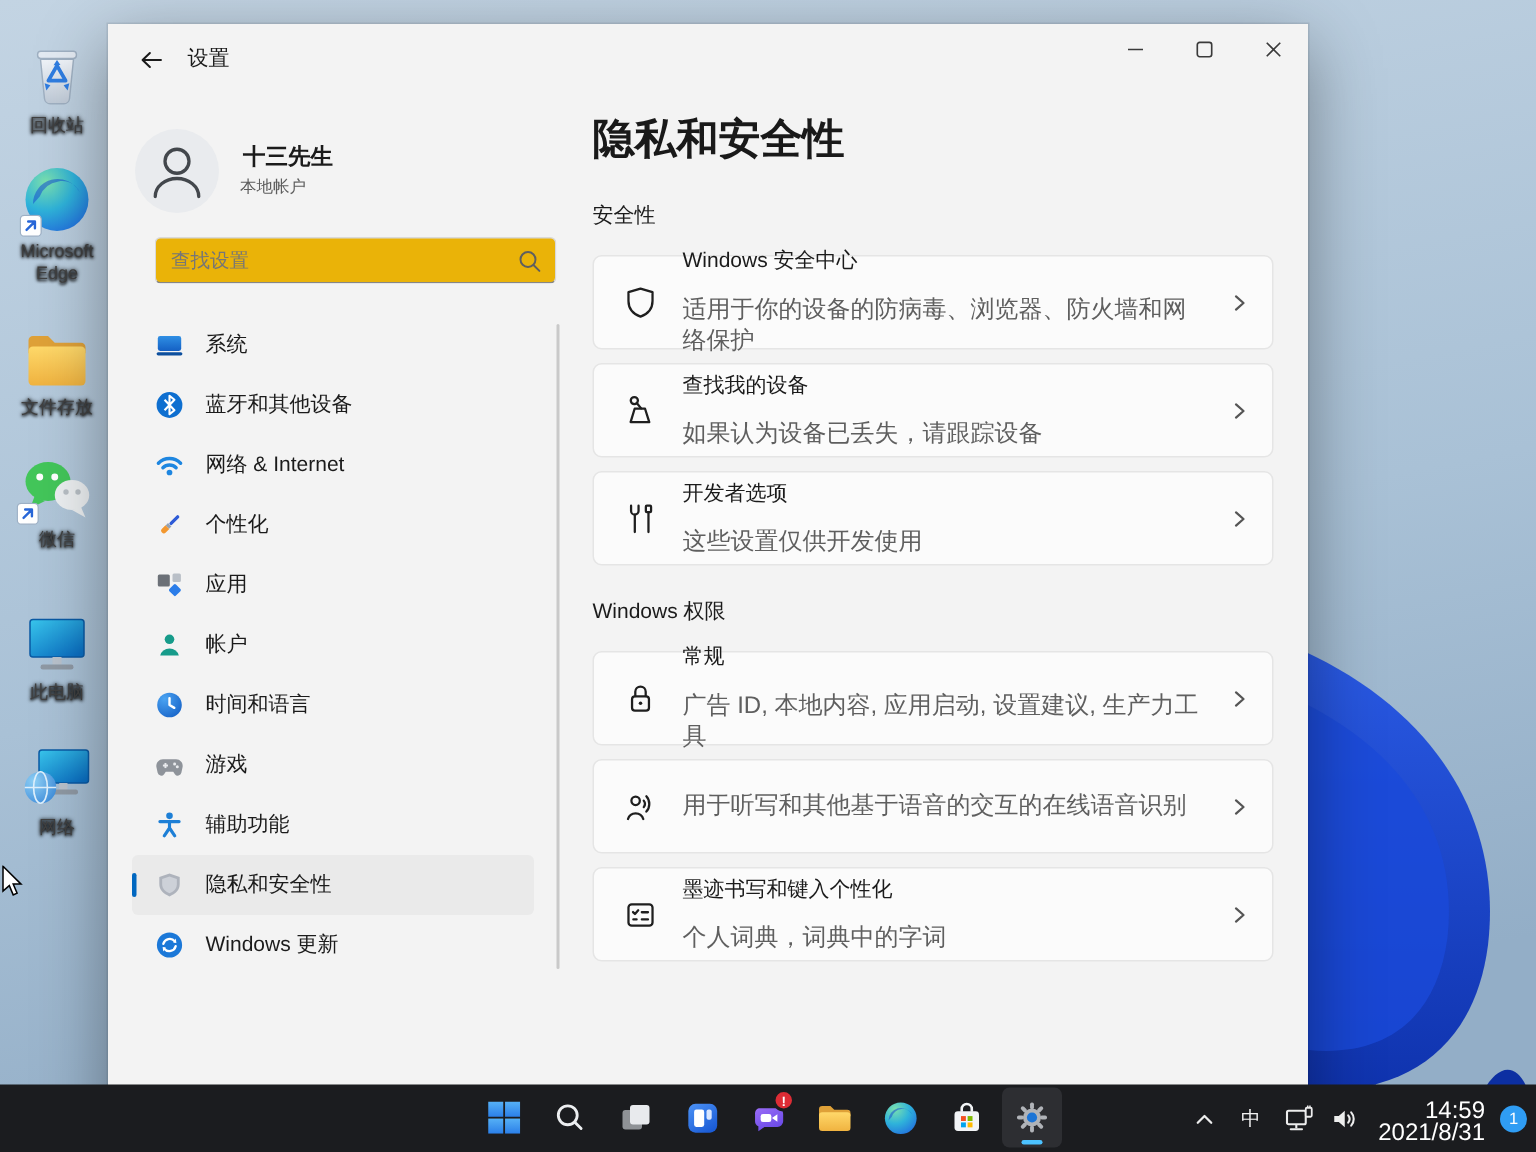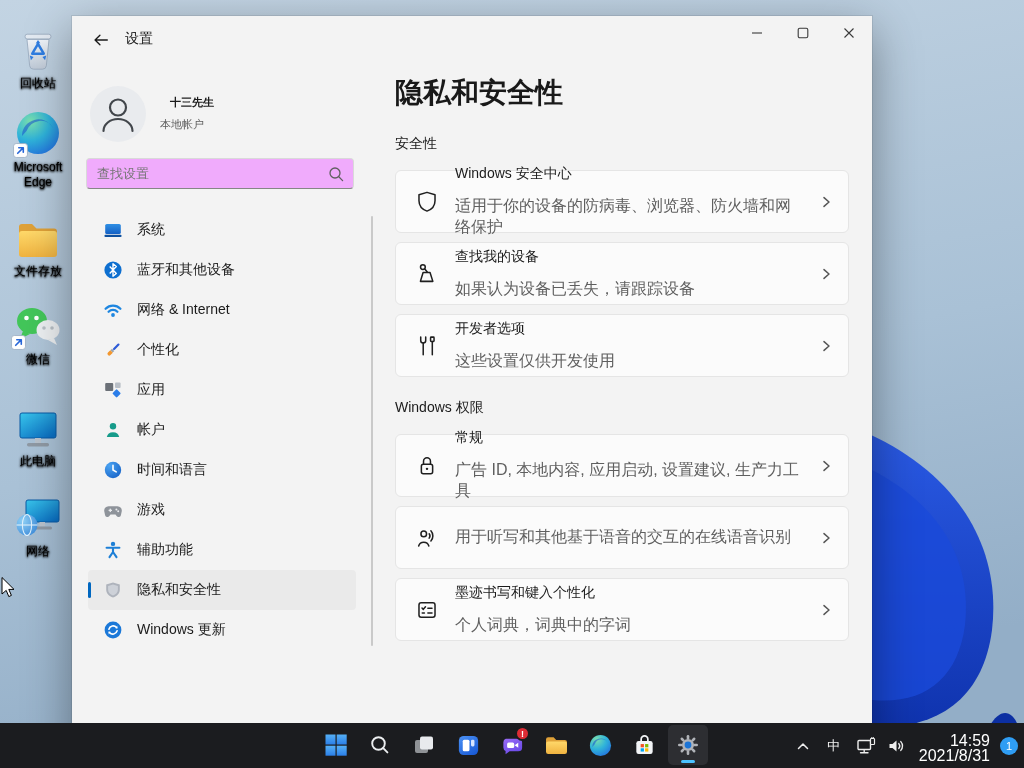--- a/index.html
+++ b/index.html
@@ -7,37 +7,37 @@
   body{font-family:"Liberation Sans","DejaVu Sans",sans-serif;-webkit-font-smoothing:antialiased}
   #screen{position:relative;width:1024px;height:768px;overflow:hidden;background:#aec4d8}
   svg{display:block}
 
   
   .wallpaper{position:absolute;inset:0}
 
   
   .dicon{position:absolute;left:3px;width:70px;display:flex;flex-direction:column;align-items:center;gap:2px;cursor:default}
   .dicon .dart{position:relative;height:50px;display:flex;align-items:flex-end;justify-content:center}
-  .dicon .dlabel{font-size:12px;line-height:15px;color:#000000;text-align:center;text-shadow:0 1px 2px #000,0 0 3px #000}
+  .dicon .dlabel{font-size:12px;line-height:15px;color:#404040;text-align:center;text-shadow:0 1px 2px #000,0 0 3px #000}
   .sbadge{position:absolute;left:-2px;bottom:0}
 
   
   .window{position:absolute;left:72px;top:16px;width:800px;height:758px;background:#f3f3f3;border-radius:0;box-shadow:0 14px 44px rgba(0,0,0,.38),0 0 0 1px rgba(0,0,0,.08);overflow:hidden}
   .titlebar{position:absolute;left:0;top:0;width:100%;height:48px}
   .back-btn{position:absolute;left:14px;top:9px;width:30px;height:30px;display:flex;align-items:center;justify-content:center;border-radius:4px;cursor:pointer}
   .win-title{position:absolute;left:53px;top:14px;font-size:14px;color:#1b1b1b}
   .controls{position:absolute;right:0;top:0;display:flex}
   .ctrl{width:46px;height:34px;display:flex;align-items:center;justify-content:center;cursor:pointer}
 
   
   .user{position:absolute;left:18px;top:70px;width:280px;height:60px}
   .avatar{position:absolute;left:0;top:0;width:56px;height:56px;border-radius:50%;background:#e9ebee;display:flex;align-items:center;justify-content:center;overflow:hidden}
-  .uname{position:absolute;left:80px;top:9px;font-size:11px;font-weight:700;color:#1b1b1b}
+  .uname{position:absolute;left:72px;top:9px;font-size:15px;font-weight:700;color:#1b1b1b}
   .utype{position:absolute;left:70px;top:31px;font-size:11px;color:#5d5d5d}
-  .searchbox{position:absolute;left:14px;top:142px;width:268px;height:31px;background:#f0abfc;border:1px solid #d9d9d9;border-bottom-color:#868686;border-radius:4px}
+  .searchbox{position:absolute;left:31px;top:142px;width:268px;height:31px;background:#eab308;border:1px solid #d9d9d9;border-bottom-color:#868686;border-radius:4px}
   .searchbox input{position:absolute;left:10px;top:0;width:220px;height:100%;border:none;outline:none;background:transparent;font-size:13px;color:#1b1b1b;font-family:inherit}
   .searchbox input::placeholder{color:#767676}
   .searchbox .mag{position:absolute;right:8px;top:6px}
   .nav{position:absolute;left:16px;top:194px;width:268px}
   .nav-item{position:relative;height:40px;display:flex;align-items:center;padding-left:15px;gap:14px;border-radius:4px;cursor:pointer}
   .nav-item .nlabel{font-size:14px;color:#1b1b1b}
   .nav-item.selected{background:#eaeaea}
   .nav-item.selected .accent{position:absolute;left:0;top:12px;width:3px;height:16px;border-radius:2px;background:#0067c0}
   .scrollline{position:absolute;left:299px;top:200px;width:2px;height:430px;background:#c9c9c9;border-radius:1px;cursor:pointer}
 

